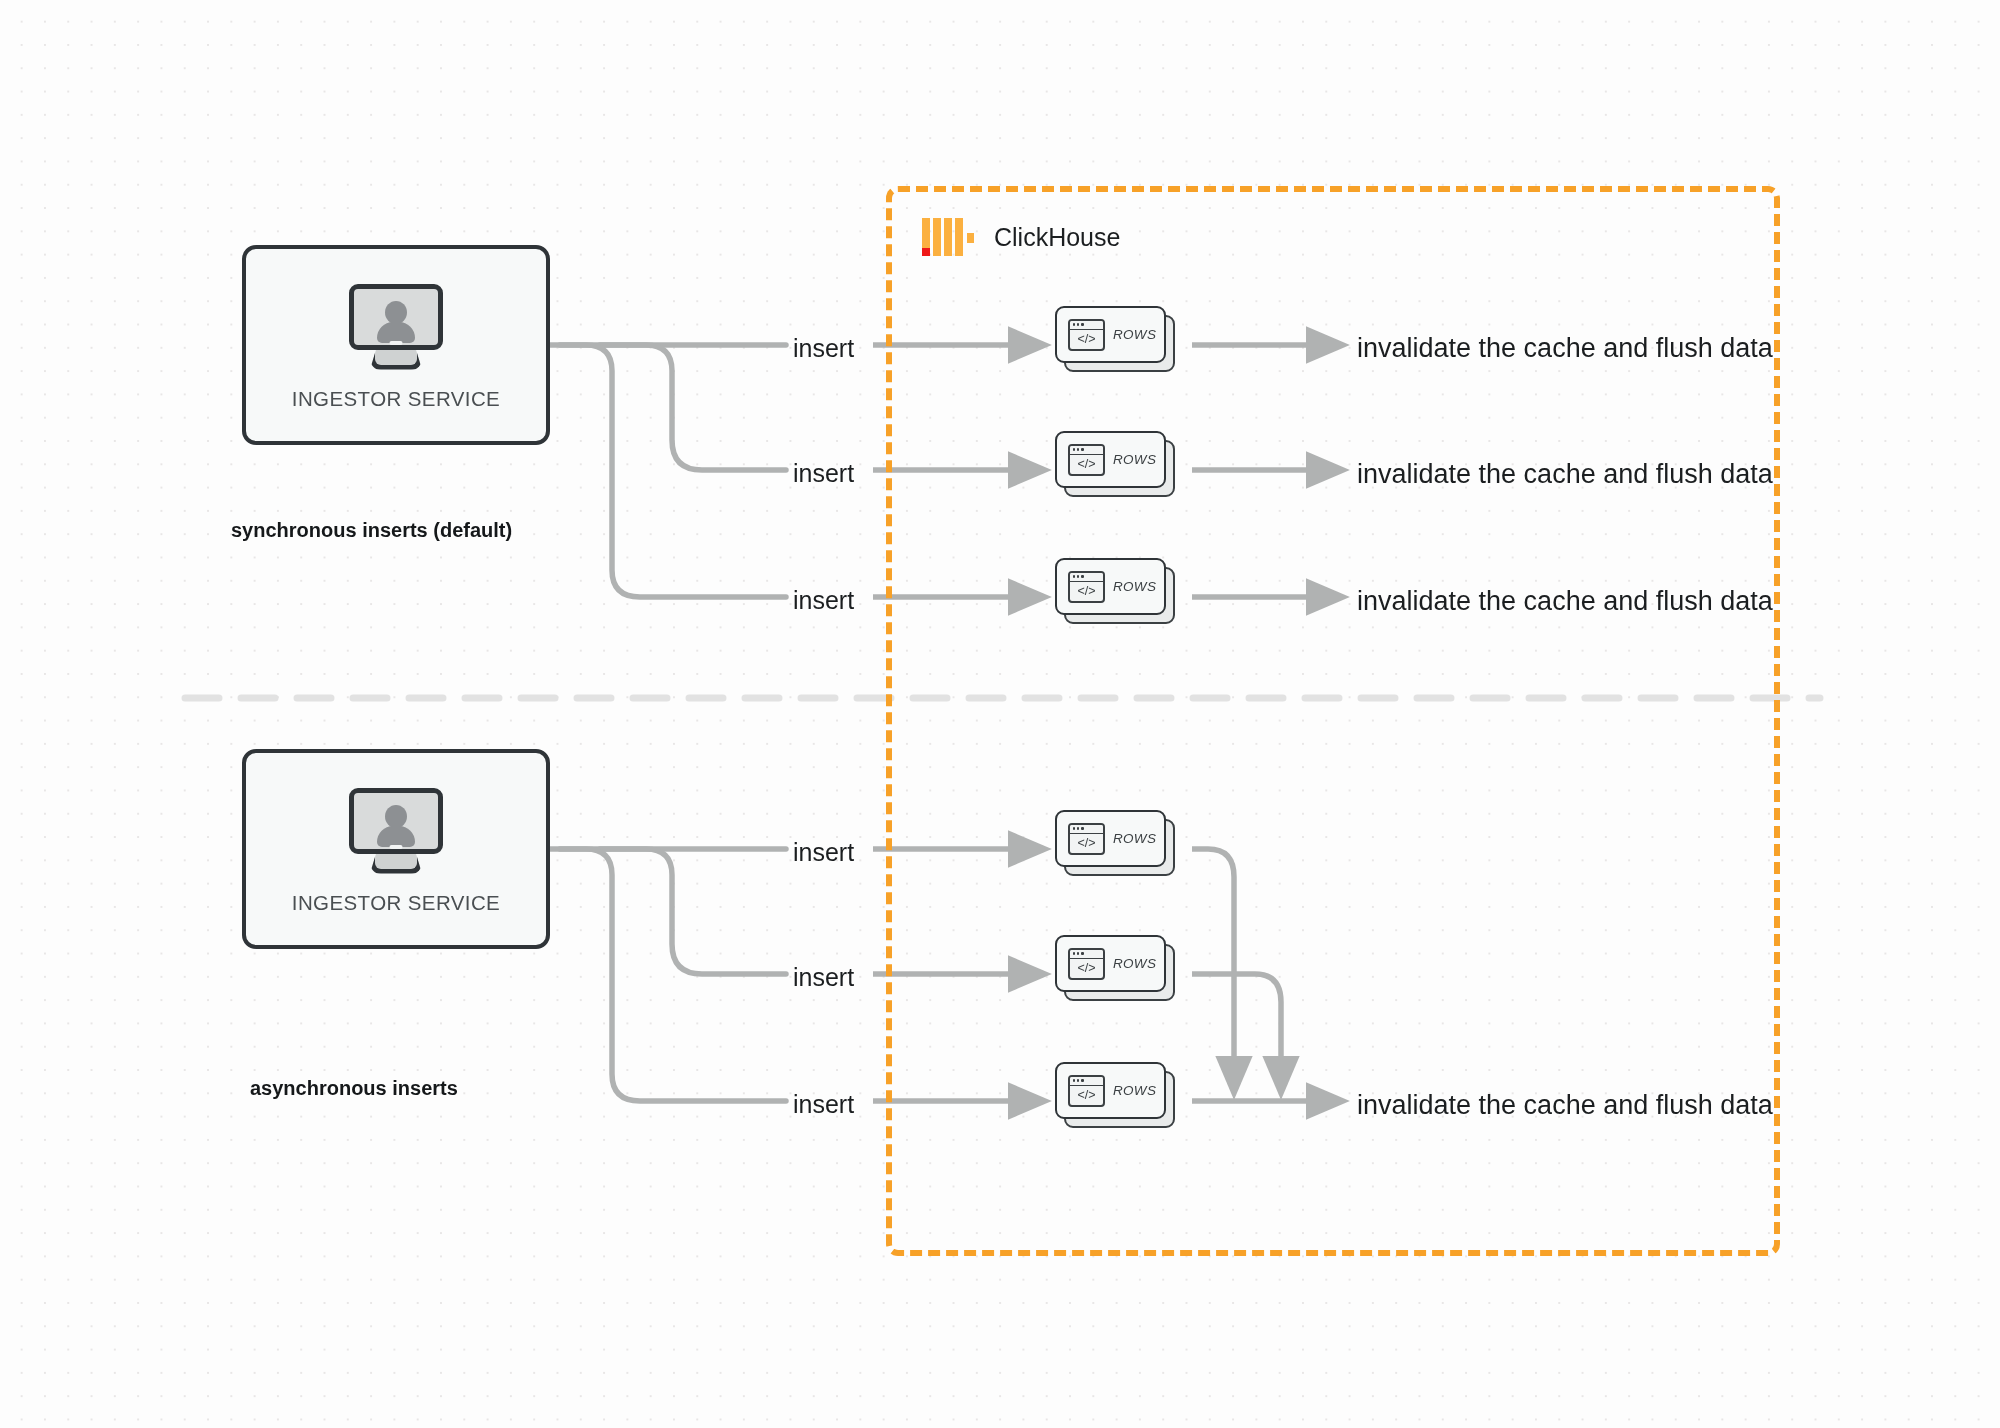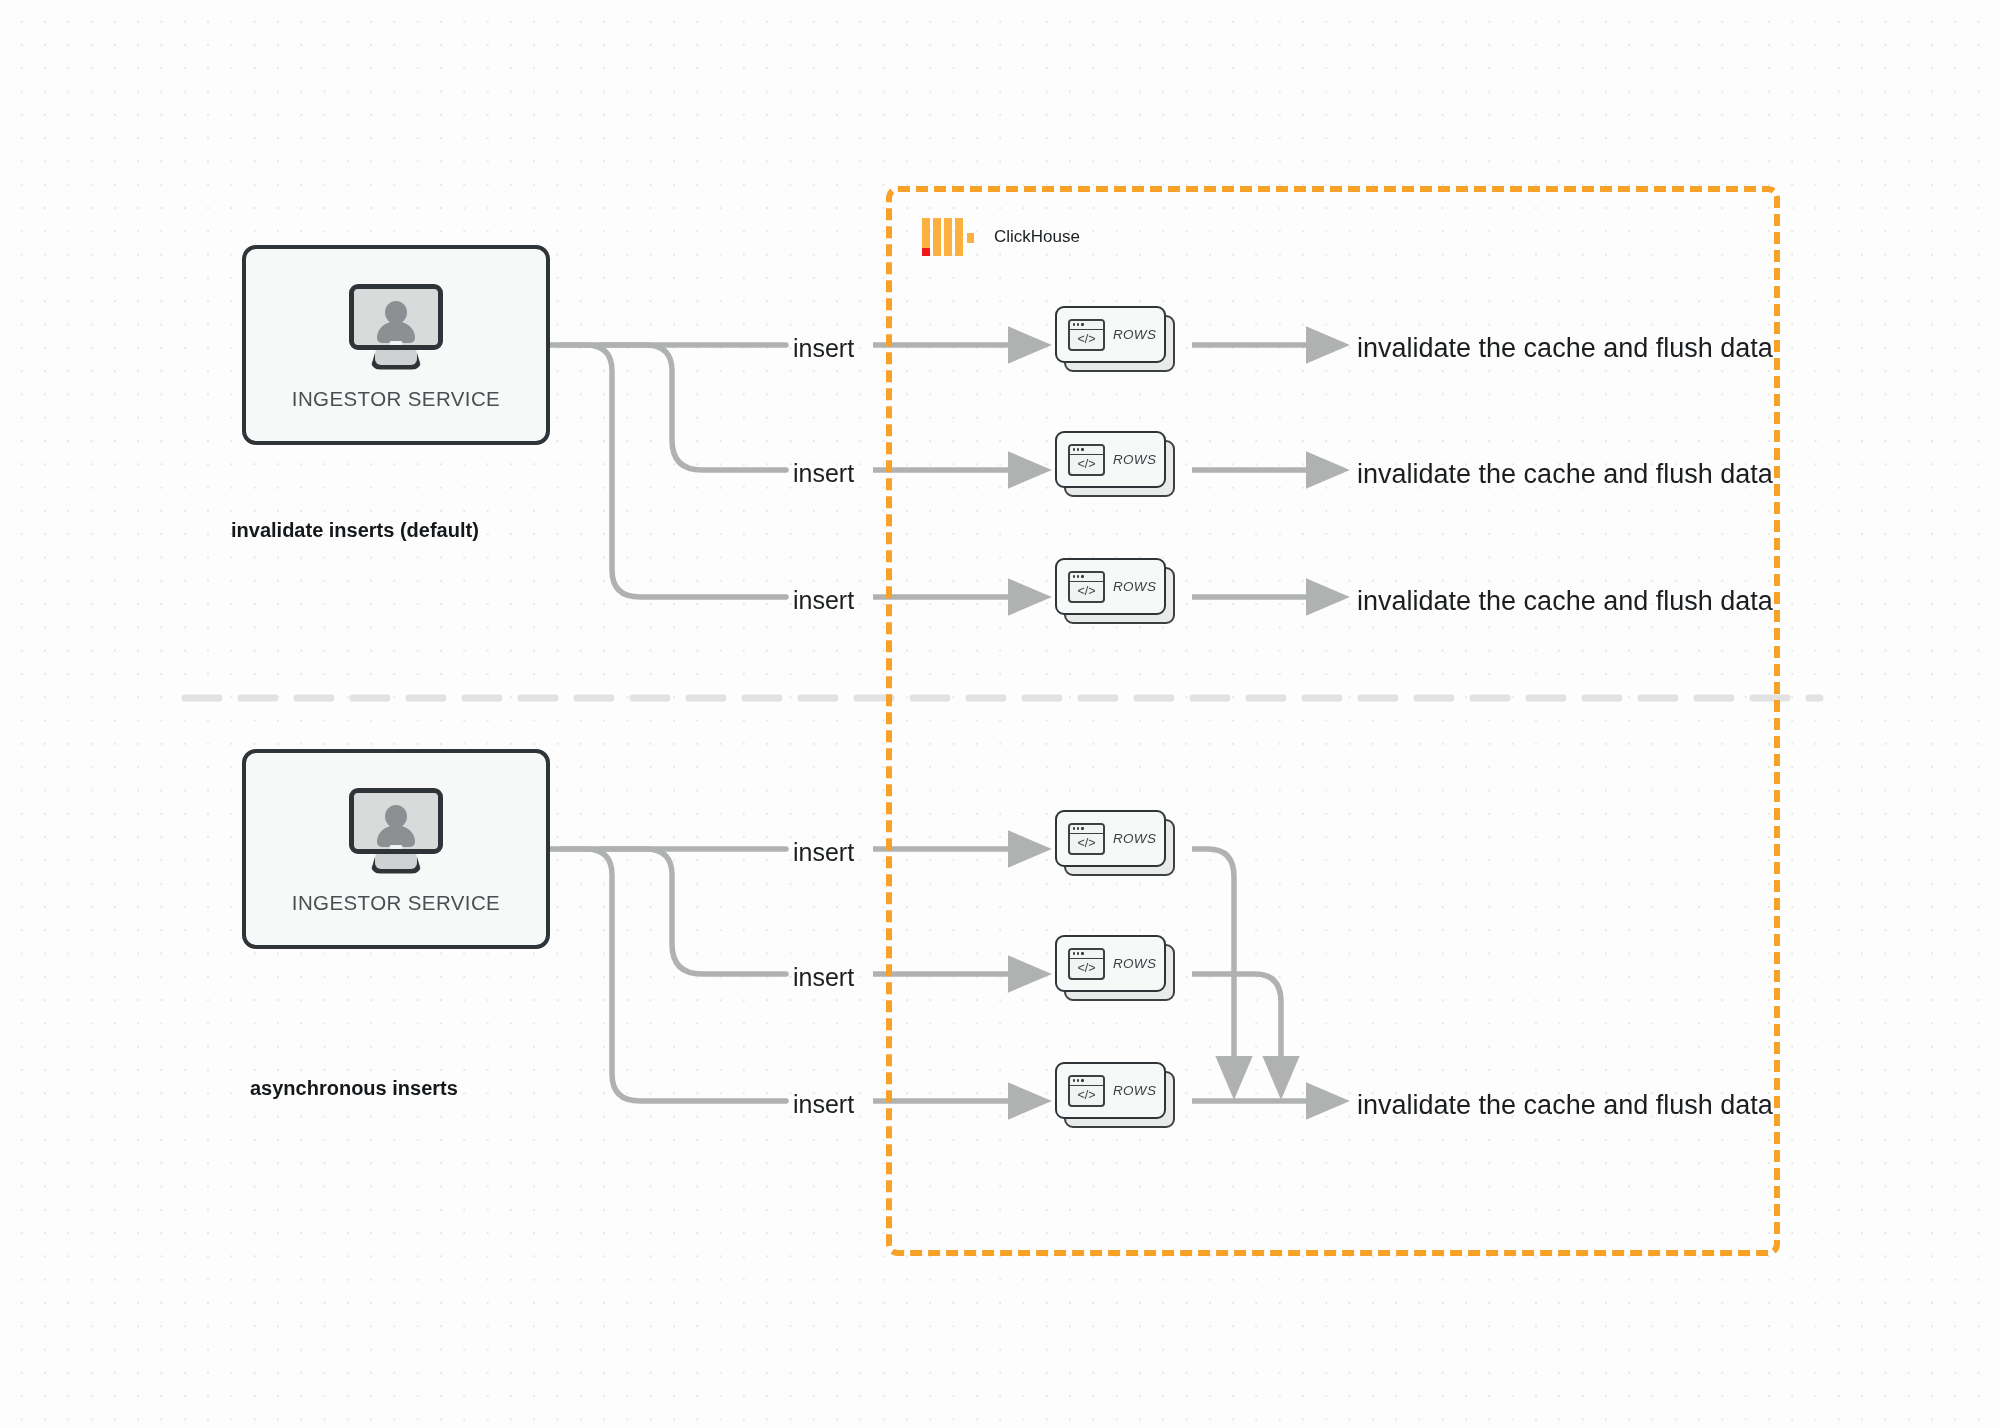--- a/index.html
+++ b/index.html
@@ -164,21 +164,21 @@
   }
   .ch-red {
     position: absolute;
     left: 0;
     top: 30px;
     width: 8px;
     height: 8px;
     background: #ef1818;
   }
   .ch-name {
-    font-size: 17px;
+    font-size: 25px;
     color: #1b1e20;
   }
 
   
   .rows-card {
     position: absolute;
     width: 120px;
     height: 66px;
   }
   .rows-card .back {
@@ -324,21 +324,21 @@
         <div class="monitor-person">
           <div class="monitor-head"></div>
           <div class="monitor-body"></div>
         </div>
       </div>
       <div class="monitor-notch"></div>
     </div>
     <div class="service-label">INGESTOR SERVICE</div>
   </div>
 
-  <div class="caption" style="left:231px; top:519px;">invalidate inserts (default)</div>
+  <div class="caption" style="left:231px; top:519px;">synchronous inserts (default)</div>
 
   <div class="service-box" style="left:242px; top:749px;">
     <div class="monitor">
       <div class="monitor-stand"></div>
       <div class="monitor-screen">
         <div class="monitor-person">
           <div class="monitor-head"></div>
           <div class="monitor-body"></div>
         </div>
       </div>

